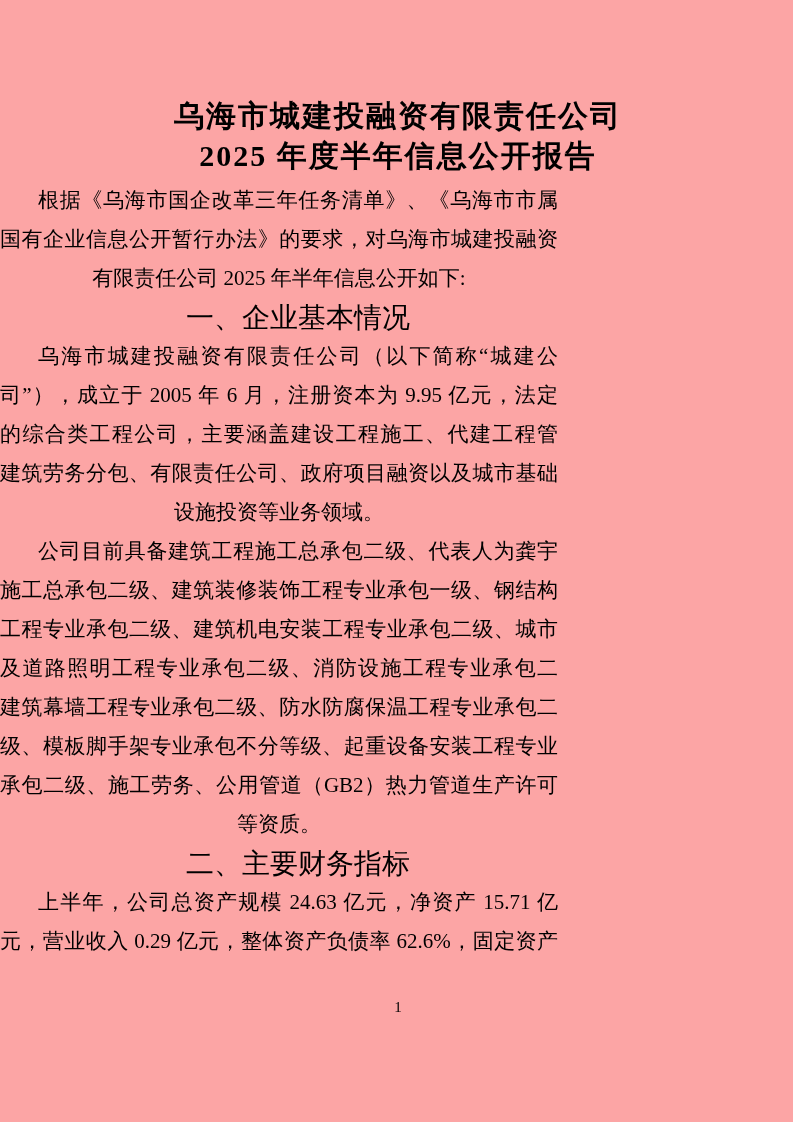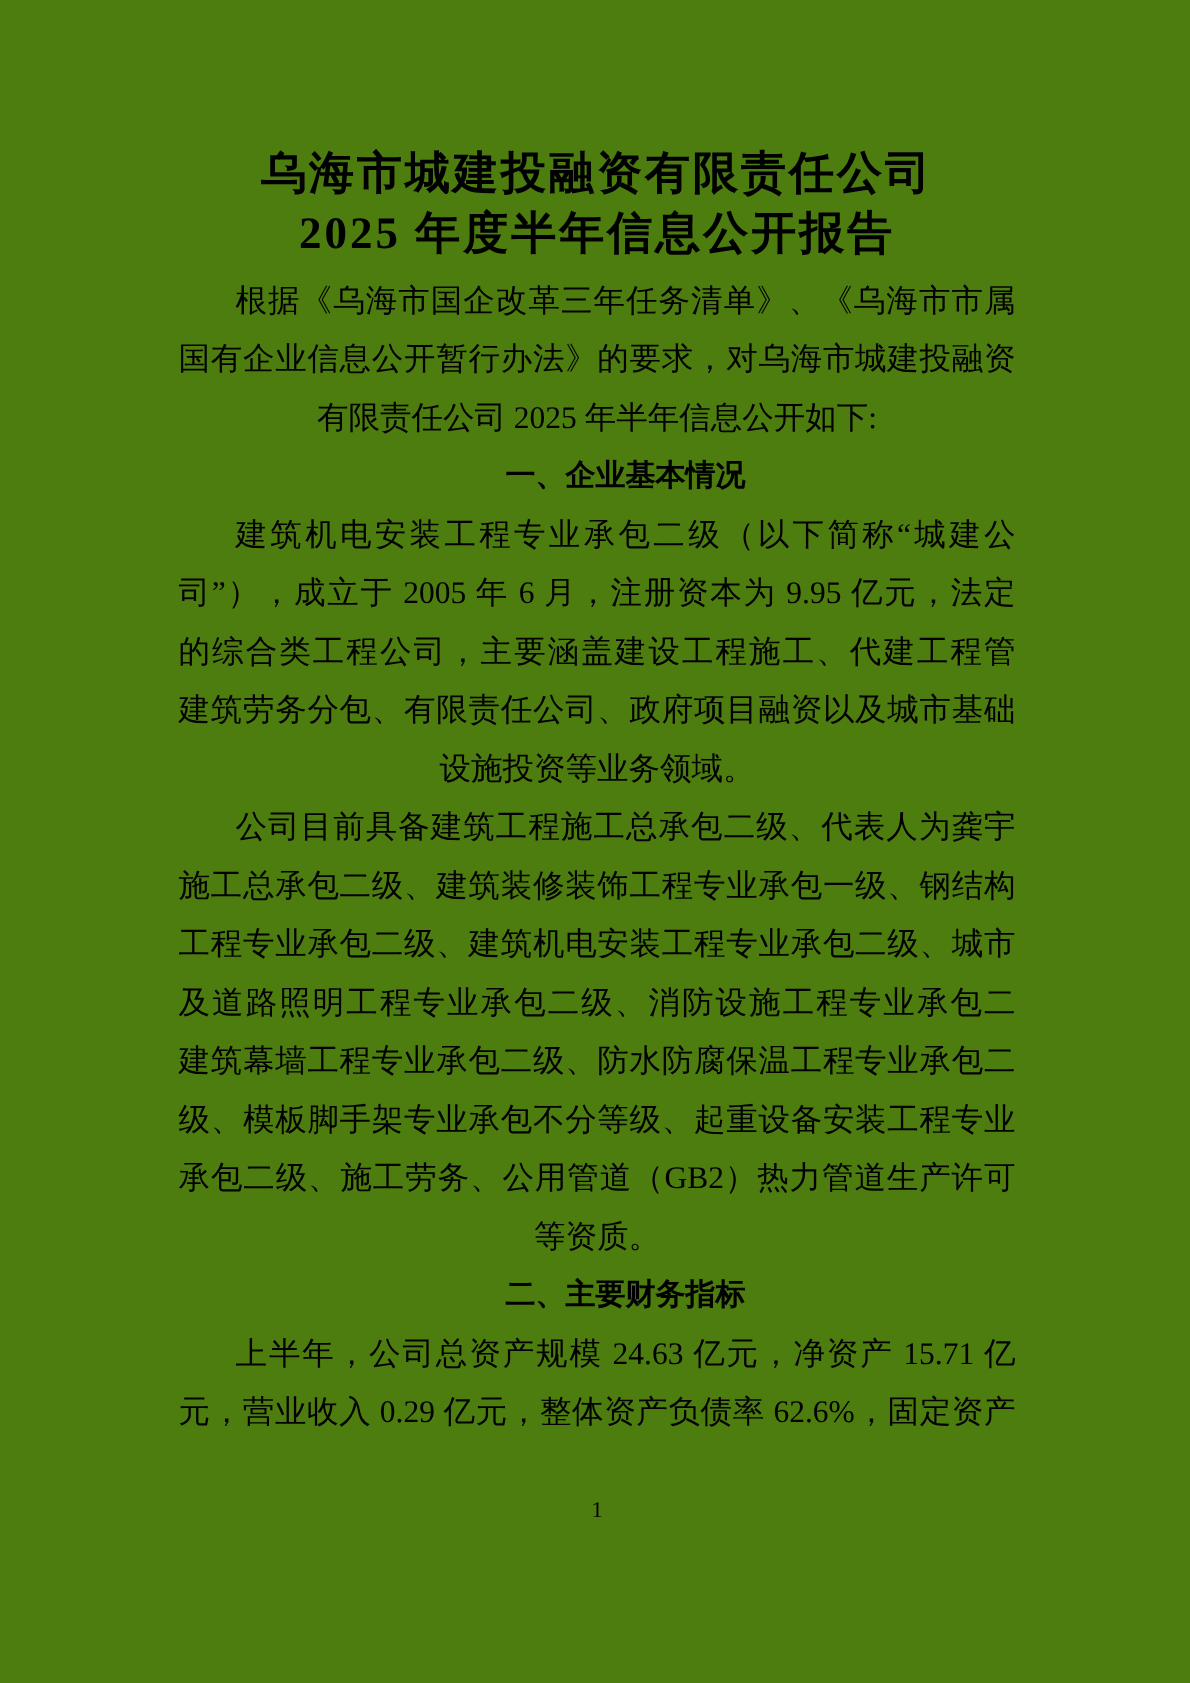--- a/index.html
+++ b/index.html
@@ -4,63 +4,62 @@
 <style>
   html, body {
     margin: 0;
     padding: 0;
     background: #ffffff;
   }
   .page {
     position: relative;
     width: 793px;
     height: 1122px;
-    background: #4d7c0f;
+    background: #fca5a5;
     color: #000000;
     font-family: "Liberation Serif", "DejaVu Serif", serif;
     overflow: hidden;
   }
   .title-block {
     padding-top: 96px;
     width: 558px;
     margin-left: 119px;
     text-align: center;
     font-weight: bold;
     font-size: 30px;
     letter-spacing: 2px;
   }
   .title-line {
     height: 40px;
     line-height: 40px;
     white-space: nowrap;
   }
   .doc-body {
     width: 558px;
-    margin-left: 119px;
     margin-top: 5px;
     font-size: 21px;
   }
   .line {
     height: 39px;
     line-height: 39px;
     overflow: hidden;
     text-align: center;
   }
   .line.fill {
     text-align: justify;
     text-align-last: justify;
     text-justify: inter-character;
   }
   .line.first {
     text-indent: 38px;
   }
   .line.heading {
     font-family: "Liberation Sans", "DejaVu Sans", sans-serif;
-    font-weight: bold;
-    font-size: 20px;
+    font-weight: normal;
+    font-size: 28px;
   }
   .footer {
     width: 558px;
     margin-left: 119px;
     margin-top: 36px;
     text-align: center;
     font-size: 15px;
     line-height: 20px;
   }
 </style>
@@ -72,21 +71,21 @@
   <div class="title-block">
     <div class="title-line">乌海市城建投融资有限责任公司</div>
     <div class="title-line">2025 年度半年信息公开报告</div>
   </div>
 
   <div class="doc-body" id="doc-body">
       <div class="line first fill">根据《乌海市国企改革三年任务清单》、《乌海市市属</div>
       <div class="line fill">国有企业信息公开暂行办法》的要求，对乌海市城建投融资</div>
       <div class="line">有限责任公司 2025 年半年信息公开如下:</div>
       <div class="line heading first">一、企业基本情况</div>
-      <div class="line first fill">建筑机电安装工程专业承包二级（以下简称“城建公</div>
+      <div class="line first fill">乌海市城建投融资有限责任公司（以下简称“城建公</div>
       <div class="line fill">司”），成立于 2005 年 6 月，注册资本为 9.95 亿元，法定</div>
       <div class="line fill">的综合类工程公司，主要涵盖建设工程施工、代建工程管理、</div>
       <div class="line fill">建筑劳务分包、有限责任公司、政府项目融资以及城市基础</div>
       <div class="line">设施投资等业务领域。</div>
       <div class="line first fill">公司目前具备建筑工程施工总承包二级、代表人为龚宇</div>
       <div class="line fill">施工总承包二级、建筑装修装饰工程专业承包一级、钢结构</div>
       <div class="line fill">工程专业承包二级、建筑机电安装工程专业承包二级、城市</div>
       <div class="line fill">及道路照明工程专业承包二级、消防设施工程专业承包二级、</div>
       <div class="line fill">建筑幕墙工程专业承包二级、防水防腐保温工程专业承包二</div>
       <div class="line fill">级、模板脚手架专业承包不分等级、起重设备安装工程专业</div>

